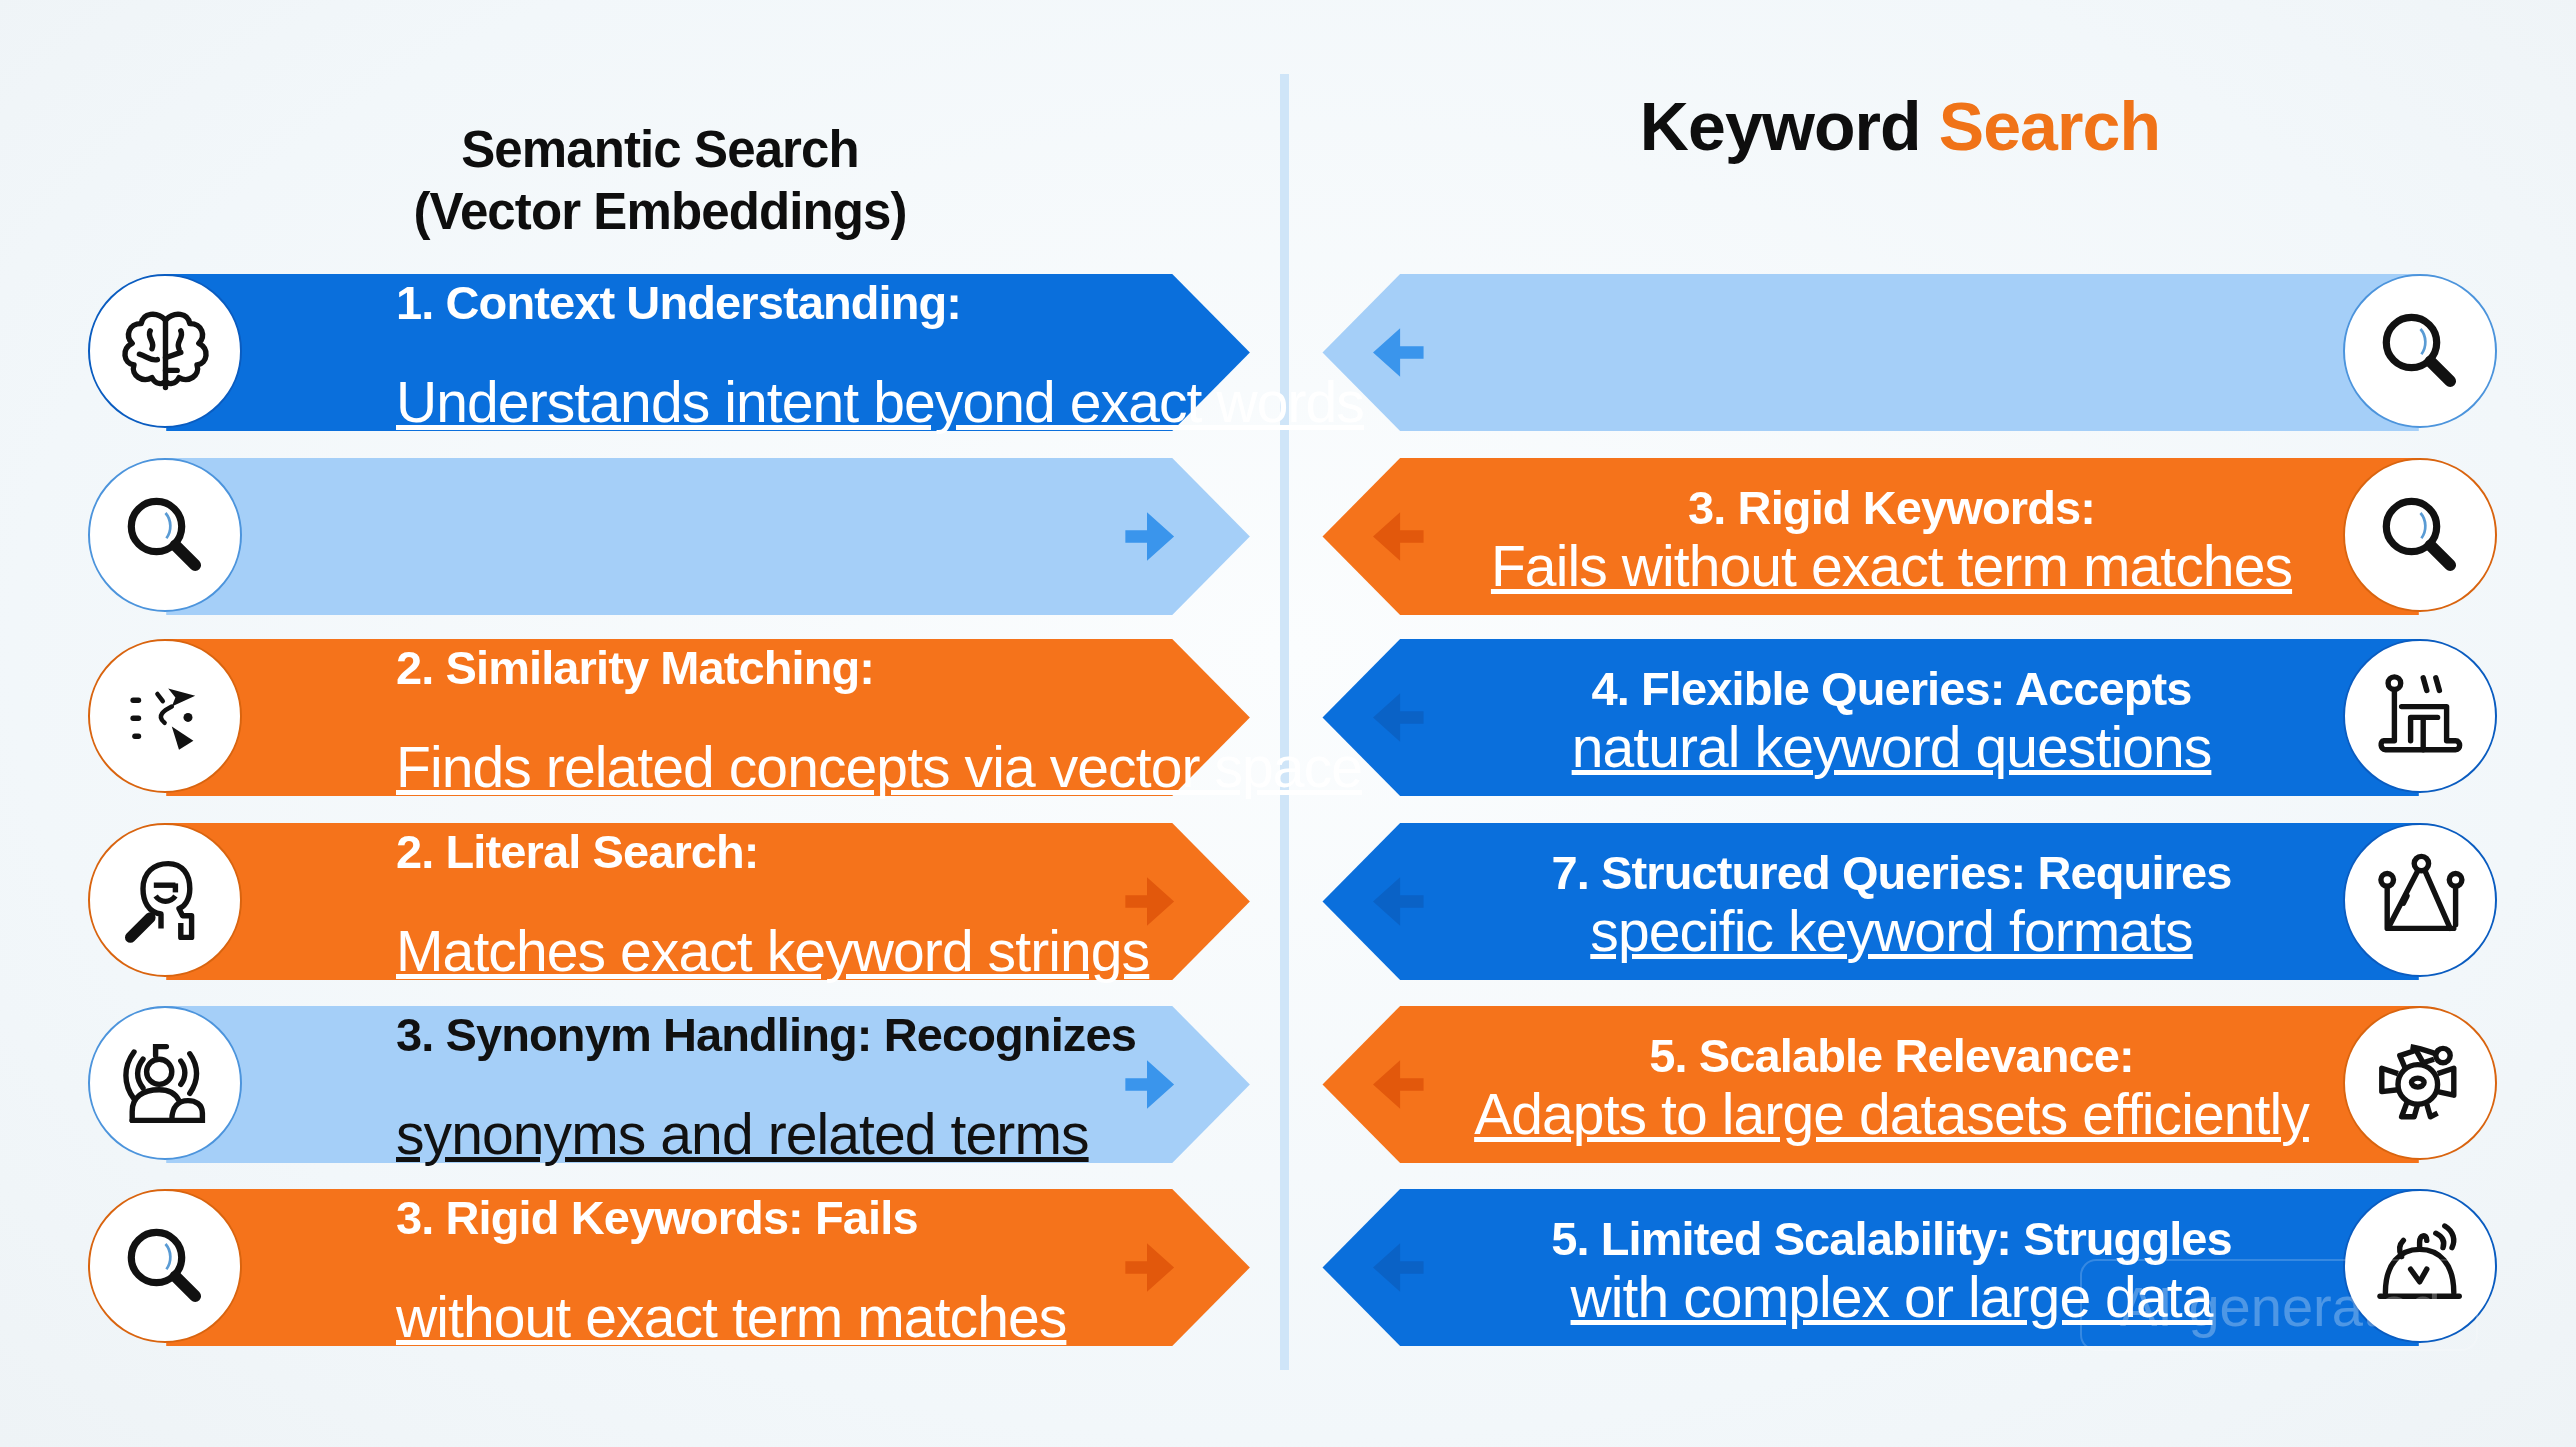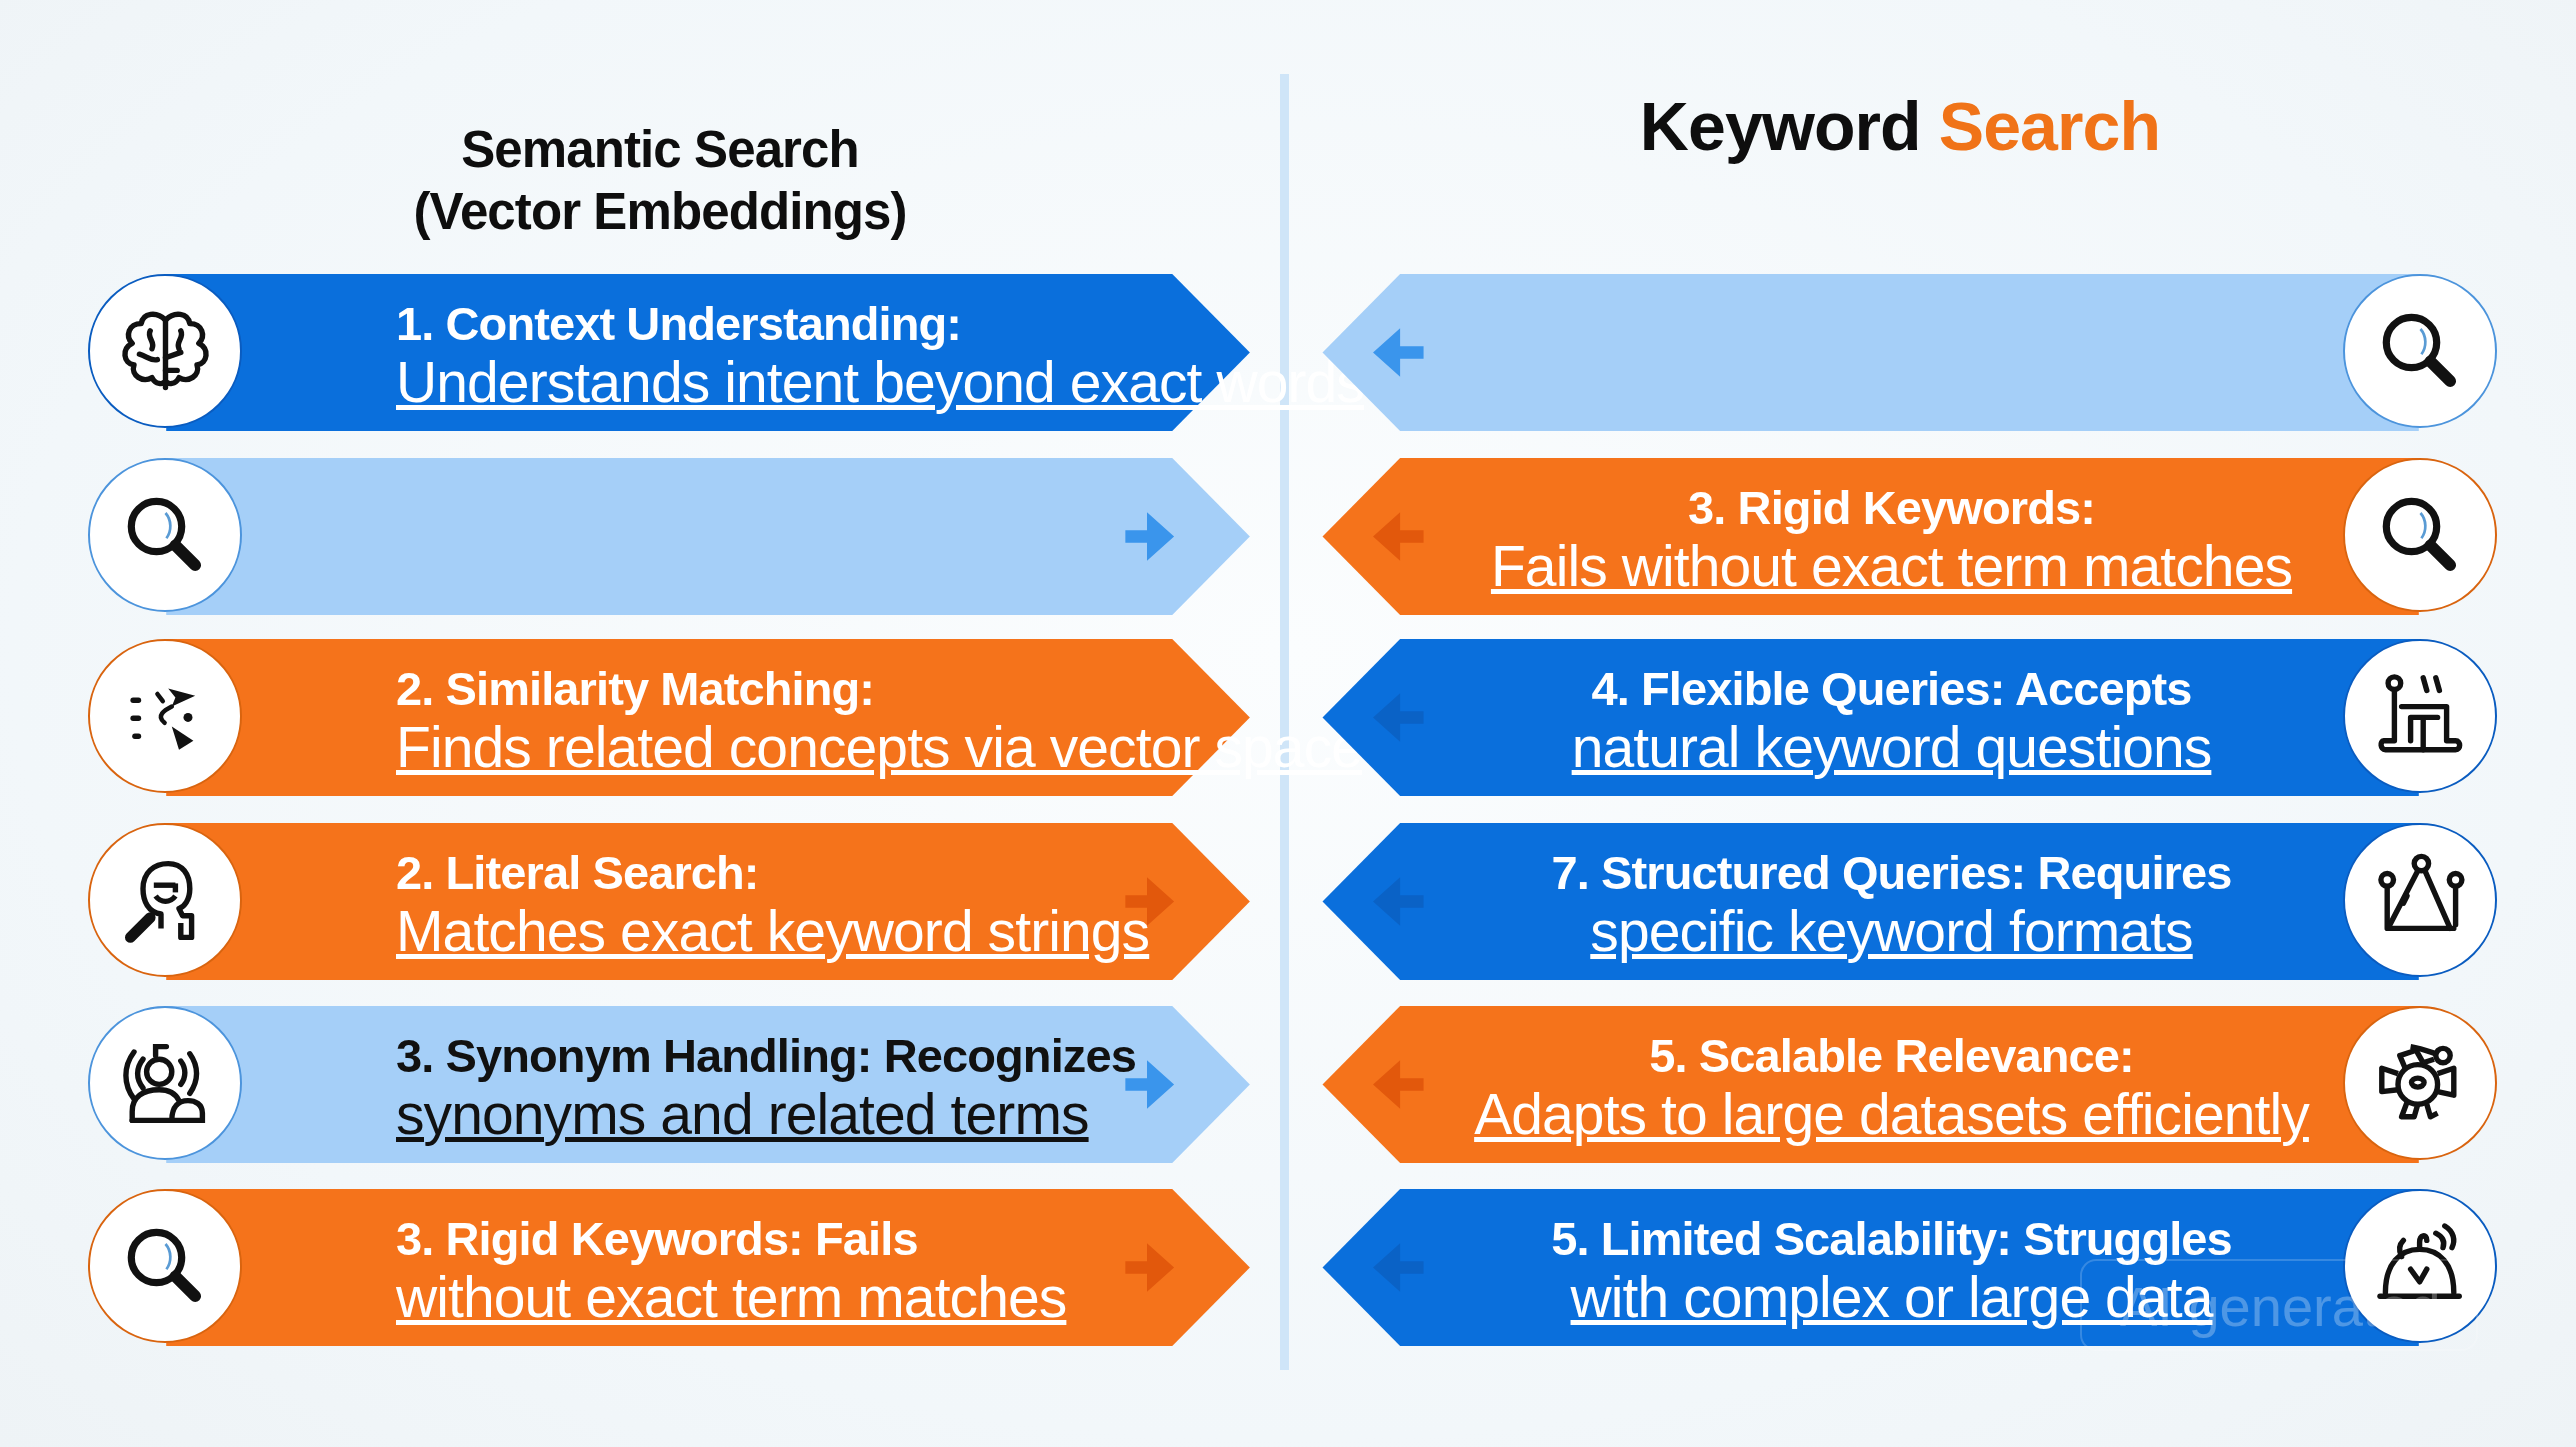--- a/index.html
+++ b/index.html
@@ -29,21 +29,21 @@
     position: absolute; top: 0; width: 154px; height: 154px; border-radius: 50%;
     background: #ffffff; display: flex; align-items: center; justify-content: center;
     box-sizing: border-box;
   }
   .circle svg { width: 99px; height: 99px; }
 
   .text { position: absolute; top: 0; height: 157px; display: flex; flex-direction: column; justify-content: center; }
   .text .head { font-weight: 700; font-size: 47px; line-height: 58px; letter-spacing: -0.9px; white-space: nowrap; }
   .text .sub { font-weight: 400; font-size: 57px; line-height: 58px; letter-spacing: -0.9px; white-space: nowrap; text-decoration: underline; }
 
-  .left .text { left: 308px; width: 850px; align-items: flex-start; }
+  .left .text { left: 308px; width: 850px; align-items: flex-start; justify-content: space-between; }
   .right .text { left: 109px; width: 923px; align-items: center; }
 
   .white-text { color: #ffffff; }
   .dark-text { color: #111111; }
 
   .watermark {
     position: absolute; left: 2080px; top: 1259px; width: 398px; height: 92px;
     border: 2.7px solid rgba(255,255,255,0.18); border-radius: 16.3px;
     color: rgba(255,255,255,0.28); font-size: 56px; line-height: 92px;
     padding-left: 38px; box-sizing: border-box; white-space: nowrap; overflow: hidden;

